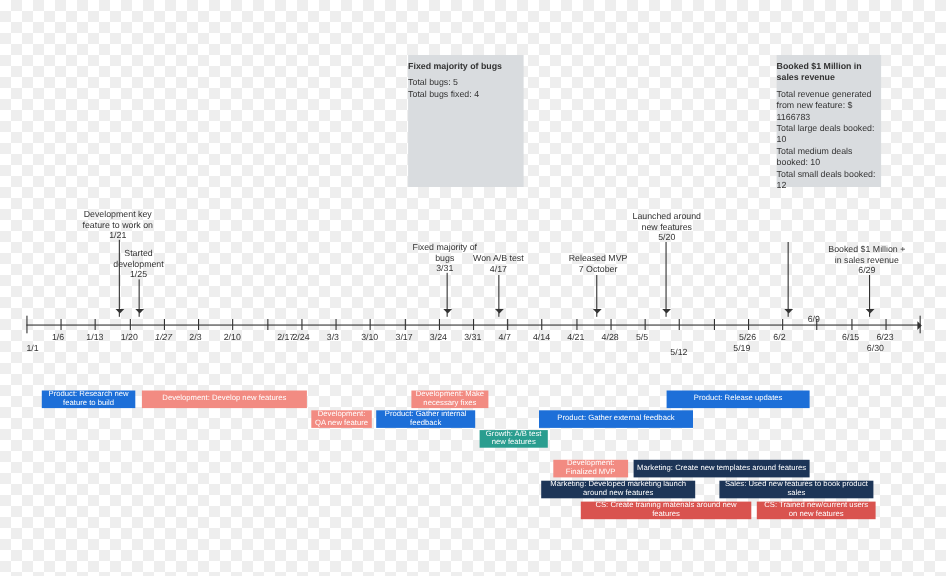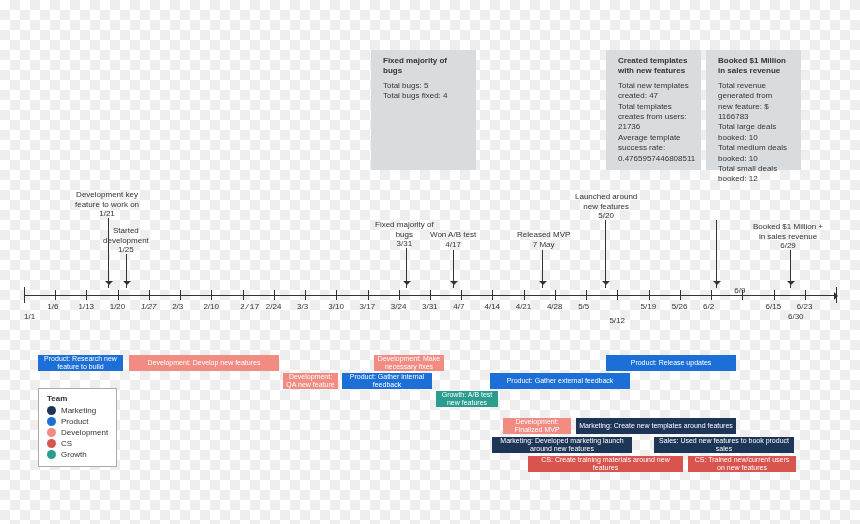--- a/index.html
+++ b/index.html
@@ -1,19 +1,19 @@
 <!DOCTYPE html>
 <html><head>
 <meta charset="utf-8">
 <style>
 *{margin:0;padding:0;box-sizing:border-box;font-family:Arial,sans-serif}
 body{background:#fff;width:860px;height:524px;position:relative;overflow:hidden}
 .checker{position:absolute;inset:0;background-image:repeating-conic-gradient(#eee 0 25%,#fff 0 50%);background-size:20px 20px;z-index:0}
 .stage{position:absolute;inset:0;z-index:1}
-.card{position:absolute;background:#d9dcdf;padding:6px 12px;font-size:8px;color:#333;line-height:1.3}
+.card{position:absolute;background:#d9dcdf;padding:6px 0;font-size:8px;color:#333;line-height:1.3}
 .card .title{font-weight:bold;margin-bottom:4px}
 .ann{position:absolute;font-size:8px;color:#333;text-align:center;line-height:1.2;white-space:nowrap}
 .arrow{position:absolute;width:1px;background:#333}
 .arrow:after{content:"";position:absolute;bottom:-1px;left:-3px;border:4px solid transparent;border-top-color:#333}
 .axis{position:absolute;left:24px;right:24px;top:295px;height:1px;background:#333}
 .axis:before{content:"";position:absolute;right:-6px;top:-3px;border:4px solid transparent;border-left-color:#333}
 .tick{position:absolute;top:-5px;width:1px;height:10px;background:#333}
 .major{top:-8px;height:16px}
 .tlabel{position:absolute;font-size:8px;color:#333;white-space:nowrap}
 .bar{position:absolute;height:16px;font-size:7px;color:#fff;text-align:center;line-height:1.1;display:flex;align-items:center;justify-content:center;padding:0 3px;overflow:hidden}
@@ -31,26 +31,20 @@
 </head>
 <body>
 <div class="checker"></div>
 <div class="stage">
 
 <div class="card" style="left:371px;top:50px;width:105px;height:120px">
 <div class="title">Fixed majority of bugs</div>
 <div>Total bugs: 5</div>
 <div>Total bugs fixed: 4</div>
 </div>
-<div class="card" style="left:606px;top:50px;width:95px;height:120px">
-<div class="title">Created templates with new features</div>
-<div>Total new templates created: 47</div>
-<div>Total templates creates from users: 21736</div>
-<div>Average template success rate: 0.4765957446808511</div>
-</div>
 <div class="card" style="left:706px;top:50px;width:95px;height:120px">
 <div class="title">Booked $1 Million in sales revenue</div>
 <div>Total revenue generated from new feature: $ 1166783</div>
 <div>Total large deals booked: 10</div>
 <div>Total medium deals booked: 10</div>
 <div>Total small deals booked: 12</div>
 </div>
 
 <div class="ann" style="left:75px;top:190px">
 <div>Development key</div>
@@ -74,21 +68,21 @@
 <div class="arrow" style="left:406px;top:248px;height:40px"></div>
 
 <div class="ann" style="left:430px;top:230px">
 <div>Won A/B test</div>
       <div>4/17</div>
     </div>
 <div class="arrow" style="left:453px;top:250px;height:38px"></div>
 
 <div class="ann" style="left:517px;top:230px">
 <div>Released MVP</div>
-      <div>7 May</div>
+      <div>7 October</div>
     </div>
 <div class="arrow" style="left:542px;top:250px;height:38px"></div>
 
 <div class="ann" style="left:575px;top:192px">
 <div>Launched around</div>
       <div>new features</div>
       <div>5/20</div>
     </div>
 <div class="arrow" style="left:605px;top:220px;height:68px"></div>
 
@@ -169,62 +163,39 @@
 <div class="bar c-red" style="left:528px;top:456px;width:155px">
       <span>CS: Create training materials around new features</span>
     </div>
 <div class="bar c-navy" style="left:654px;top:437px;width:140px">
       <span>Sales: Used new features to book product sales</span>
     </div>
 <div class="bar c-red" style="left:688px;top:456px;width:108px">
       <span>CS: Trained new/current users on new features</span>
     </div>
 
-<div class="legend">
-<div class="t">Team</div>
-<div class="row">
-        <div class="sw c-navy"></div>
-        <span>Marketing</span>
-      </div>
-<div class="row">
-        <div class="sw c-blue"></div>
-        <span>Product</span>
-      </div>
-<div class="row">
-        <div class="sw c-pink"></div>
-        <span>Development</span>
-      </div>
-<div class="row">
-        <div class="sw c-red"></div>
-        <span>CS</span>
-      </div>
-<div class="row">
-        <div class="sw c-teal"></div>
-        <span>Growth</span>
-      </div>
-</div>
 
 <div class="tlabel" style="left: 47.2308px; top: 302px;">1/6</div>
     <div class="tlabel" style="left: 78.4615px; top: 302px;">1/13</div>
     <div class="tlabel" style="left: 109.692px; top: 302px;">1/20</div>
     <div class="tlabel" style="left: 140.923px; top: 302px; font-style: italic;">1/27</div>
     <div class="tlabel" style="left: 172.154px; top: 302px;">2/3</div>
     <div class="tlabel" style="left: 203.385px; top: 302px;">2/10</div>
-    <div class="tlabel" style="left: 240px; top: 302px; font-family: Liberation Mono, monospace;">2/17</div>
+    <div class="tlabel" style="left: 252px; top: 302px;">2/17</div>
     <div class="tlabel" style="left: 265.846px; top: 302px;">2/24</div>
     <div class="tlabel" style="left: 297.077px; top: 302px; text-align: center;">3/3</div>
     <div class="tlabel" style="left: 328.308px; top: 302px;">3/10</div>
     <div class="tlabel" style="left: 359.538px; top: 302px;">3/17</div>
     <div class="tlabel" style="left: 390.769px; top: 302px;">3/24</div>
     <div class="tlabel" style="left: 422px; top: 302px;">3/31</div>
     <div class="tlabel" style="left: 453.231px; top: 302px;">4/7</div>
     <div class="tlabel" style="left: 484.462px; top: 302px;">4/14</div>
     <div class="tlabel" style="left: 515.692px; top: 302px;">4/21</div>
     <div class="tlabel" style="left: 546.923px; top: 302px;">4/28</div>
     <div class="tlabel" style="left: 578.154px; top: 302px;">5/5</div>
     <div class="tlabel" style="left: 609.385px; top: 316px;">5/12</div>
-    <div class="tlabel" style="left: 640.615px; top: 302px;">5/19</div>
+    <div class="tlabel" style="left: 640.615px; top: 312px; padding-left: 26px;">5/19</div>
     <div class="tlabel" style="left: 671.846px; top: 302px;">5/26</div>
     <div class="tlabel" style="left: 703.077px; top: 302px;">6/2</div>
     <div class="tlabel" style="left: 734.308px; top: 286px;">6/9</div>
     <div class="tlabel" style="left: 765.538px; top: 302px;">6/15</div>
     <div class="tlabel" style="left: 796.769px; top: 302px;">6/23</div>
   </div>
 
 </body></html>

